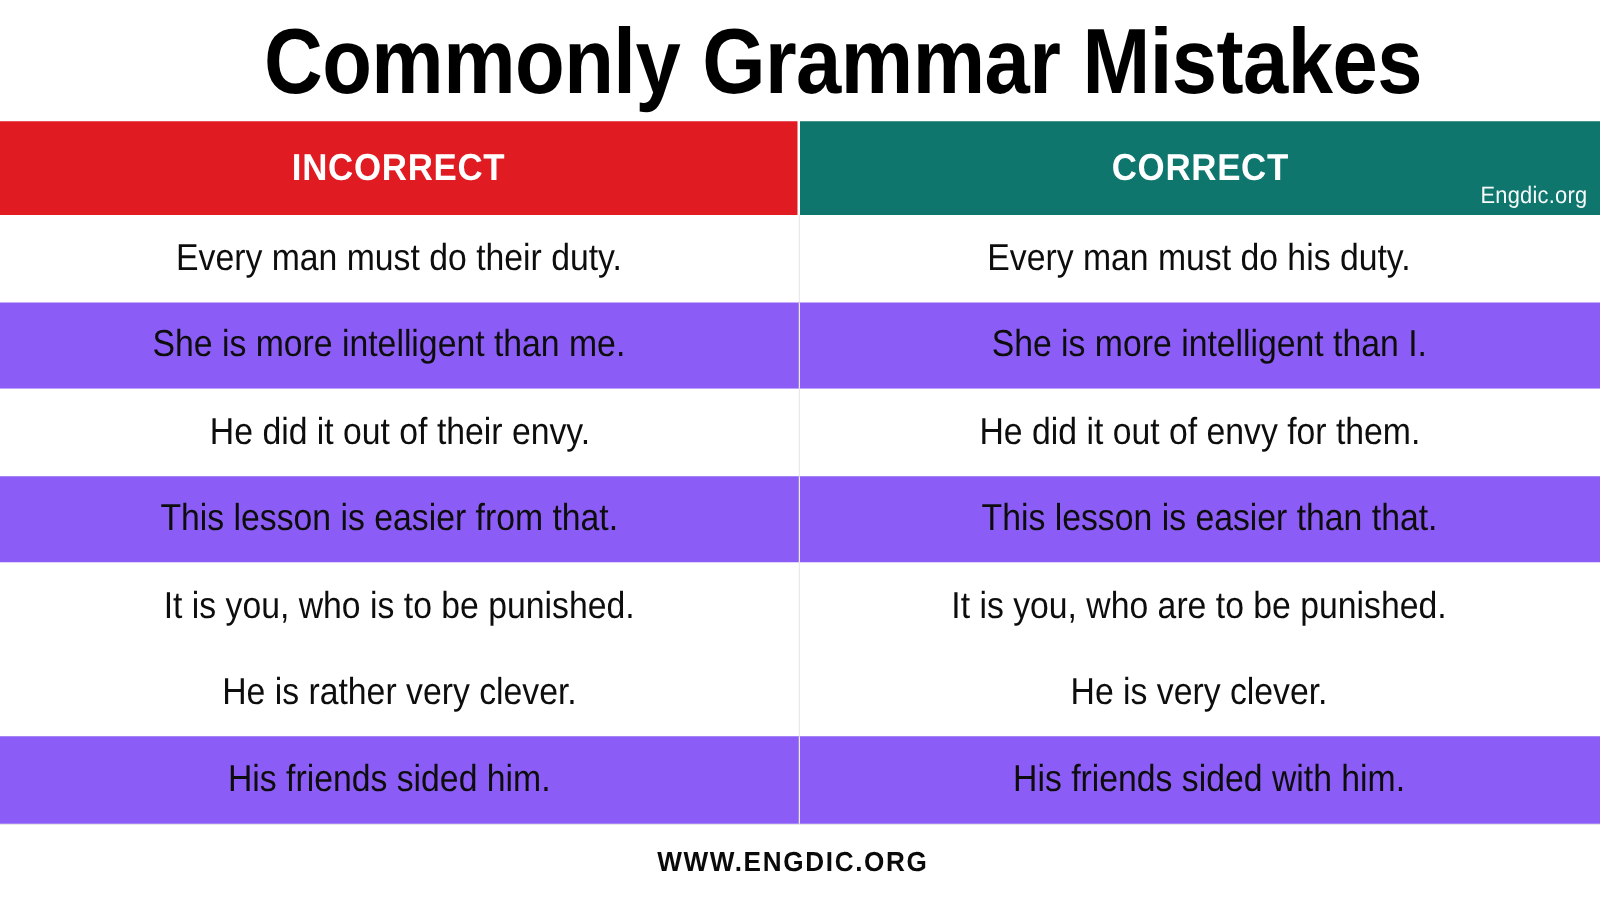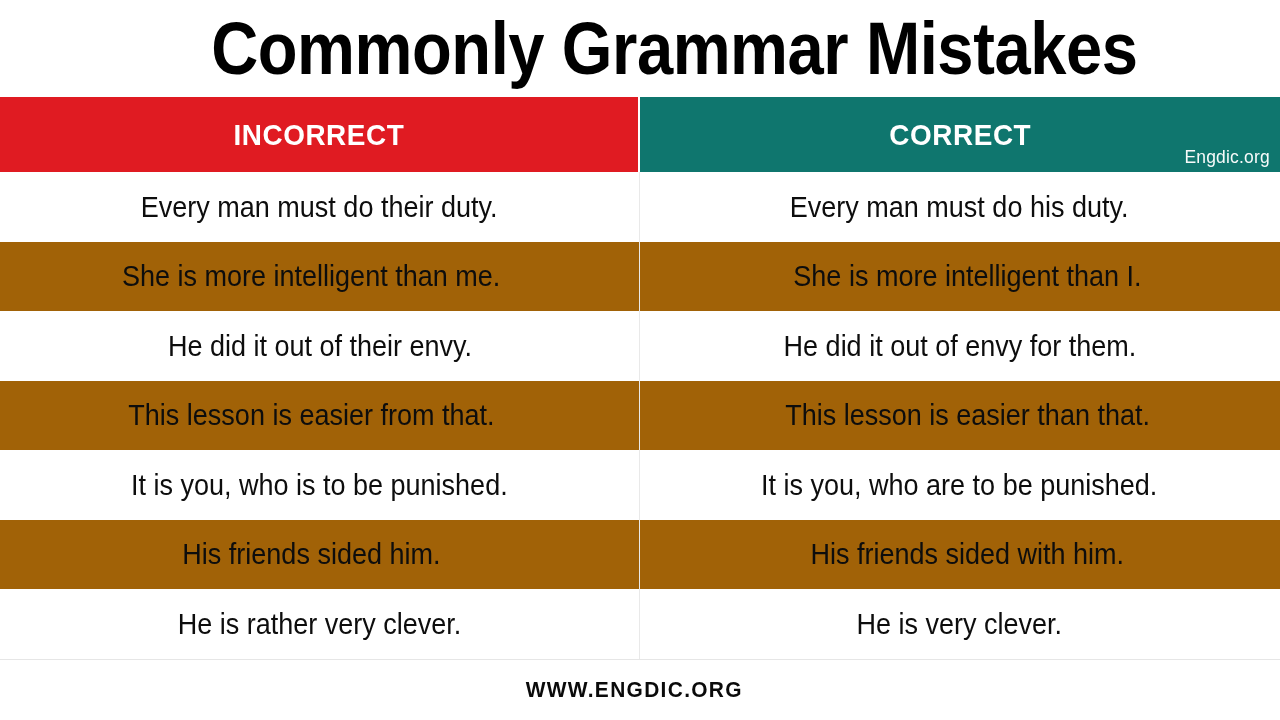--- a/index.html
+++ b/index.html
@@ -109,21 +109,21 @@
 
   .tbody { width: 1280px; }
 
   .row {
     display: flex;
     width: 1280px;
     height: 69.5px;
     position: relative;
   }
   .row.odd  { background: #ffffff; }
-  .row.even { background: #a16207; gap: 32px; }
+  .row.even { background: #8b5cf6; gap: 32px; }
 
   .cell {
     width: 639px;
     height: 69.5px;
     display: flex;
     align-items: center;
     justify-content: center;
     box-sizing: border-box;
     padding: 0 5px;
   }
@@ -238,37 +238,37 @@
       <div class="row odd">
         <div class="cell left">
           <span class="cell-text">It is you, who is to be punished.</span>
         </div>
         <div class="vdivider"></div>
         <div class="cell right">
           <span class="cell-text">It is you, who are to be punished.</span>
         </div>
       </div>
 
+      <div class="row odd">
+        <div class="cell left">
+          <span class="cell-text">He is rather very clever.</span>
+        </div>
+        <div class="vdivider"></div>
+        <div class="cell right">
+          <span class="cell-text">He is very clever.</span>
+        </div>
+      </div>
+
       <div class="row even">
         <div class="cell left">
           <span class="cell-text">His friends sided him.</span>
         </div>
         <div class="vdivider"></div>
         <div class="cell right">
           <span class="cell-text">His friends sided with him.</span>
-        </div>
-      </div>
-
-      <div class="row odd">
-        <div class="cell left">
-          <span class="cell-text">He is rather very clever.</span>
-        </div>
-        <div class="vdivider"></div>
-        <div class="cell right">
-          <span class="cell-text">He is very clever.</span>
         </div>
       </div>
 
     </div>
   </div>
 
   <div class="footer">
     <span class="footer-text">WWW.ENGDIC.ORG</span>
   </div>
 

